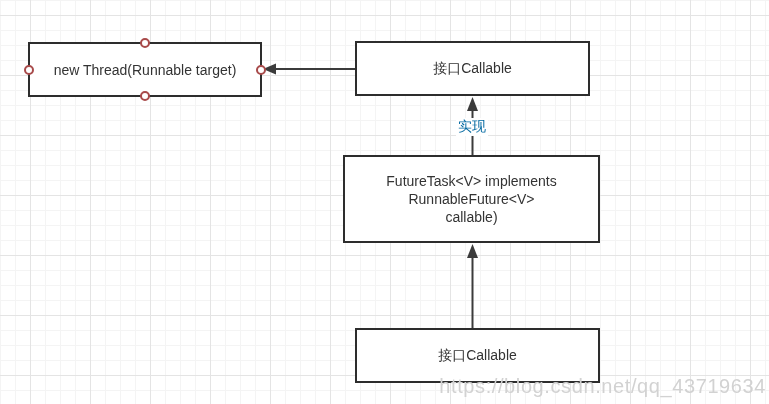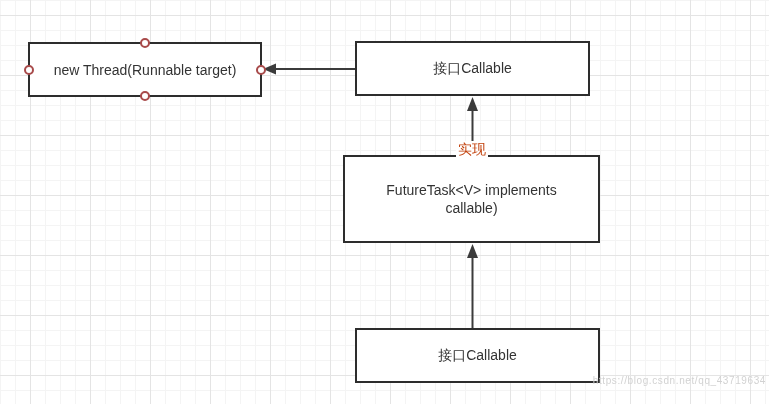--- a/index.html
+++ b/index.html
@@ -61,29 +61,28 @@
   .handle-left   { left: -6px; top: 50%;  transform: translateY(-50%); }
   .handle-right  { right: -6px; top: 50%; transform: translateY(-50%); }
   .edge-label {
     position: absolute;
     left: 472px;
     top: 118px;
     transform: translateX(-50%);
     background: #ffffff;
     padding: 0 2px;
     font-size: 14px;
-    color: #c2410c;
+    color: #0369a1;
     z-index: 2;
-    margin-top: 23px;
   }
   .watermark {
     position: absolute;
     right: 3px;
     top: 375px;
-    font-size: 10px;
+    font-size: 20px;
     letter-spacing: 0.6px;
     color: #d2d2d2;
     z-index: 4;
     white-space: nowrap;
   }
 </style>
 </head>
 <body>
 
 <div class="canvas">
@@ -110,20 +109,21 @@
     <span class="handle handle-left"></span>
     <span class="handle handle-right"></span>
   </div>
 
   <div class="node node-runnable">
     <span>接口Callable</span>
   </div>
 
   <div class="node node-futuretask">
     <div>FutureTask&lt;V&gt; implements</div>
+    <div>RunnableFuture&lt;V&gt;</div>
     <div>callable)</div>
   </div>
 
   <div class="node node-callable">
     <span>接口Callable</span>
   </div>
 
   <div class="edge-label">实现</div>
 
   <div class="watermark">https://blog.csdn.net/qq_43719634</div>

